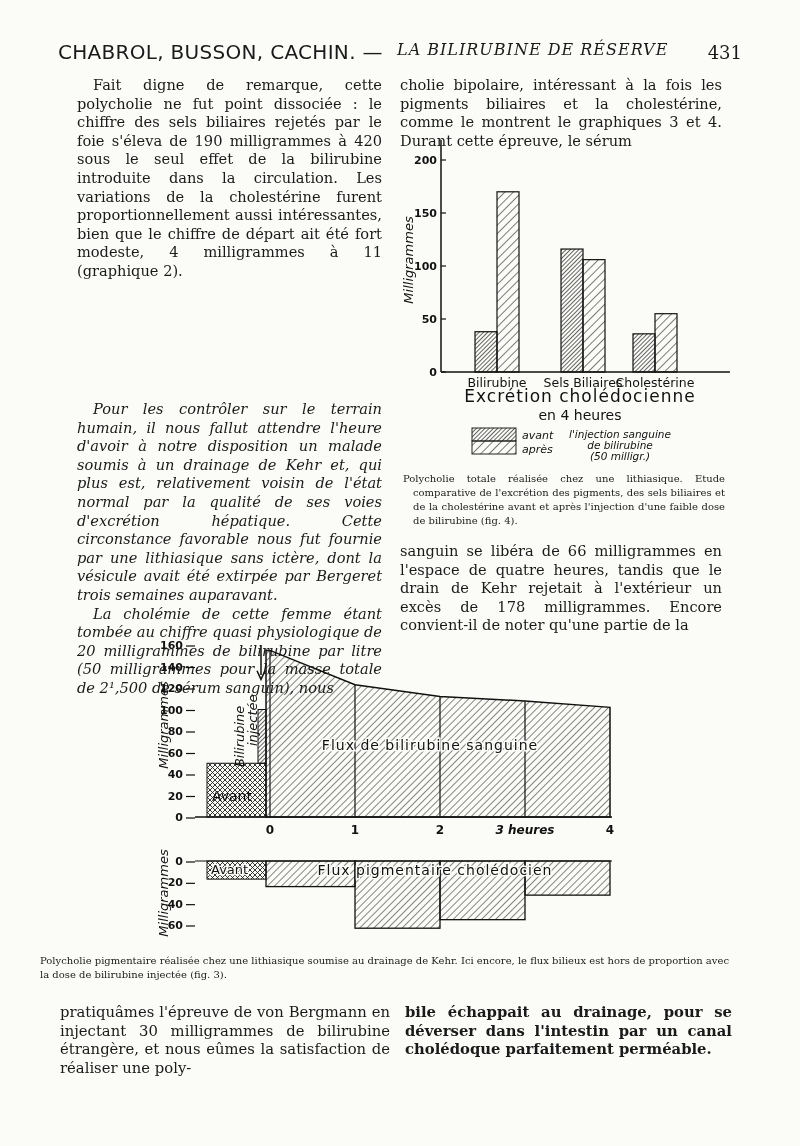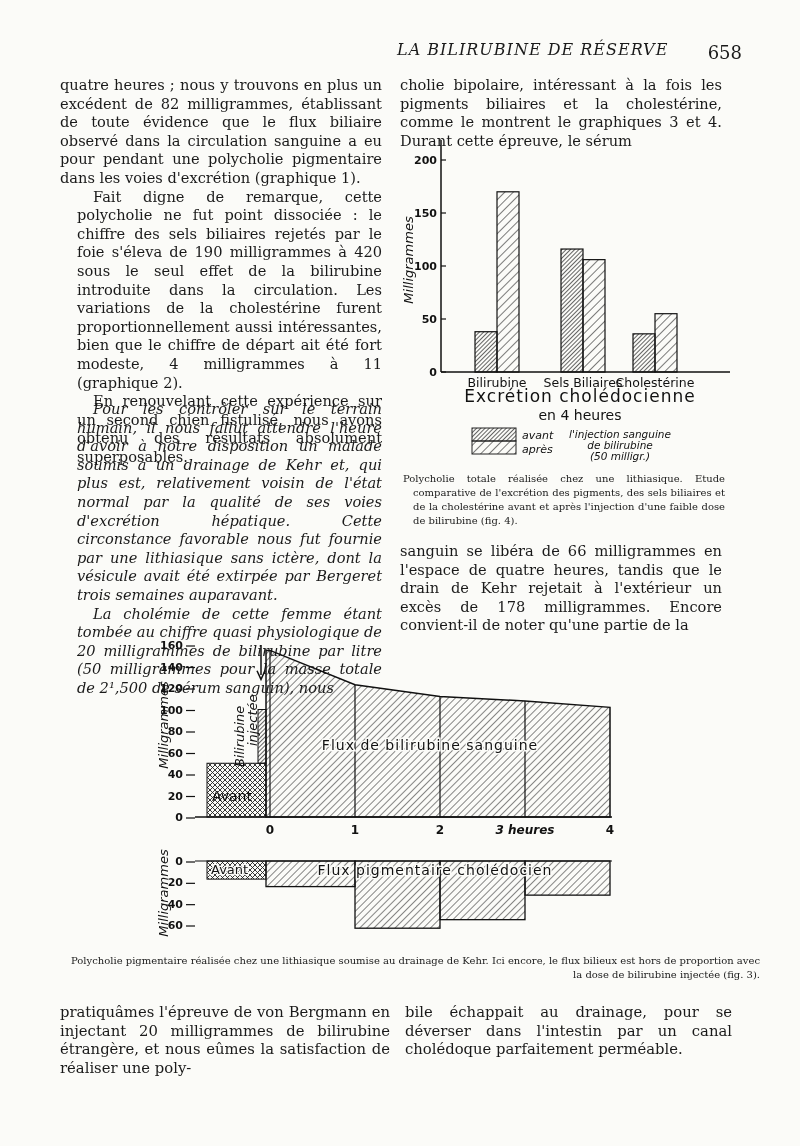--- a/index.html
+++ b/index.html
@@ -12,37 +12,36 @@
   .col { position:absolute; font-size:14.6px; line-height:18.6px; text-align:justify; }
   .col p { margin:0; }
   .col p.ind { text-indent:16px;margin-left:17px; }
   .col p.last { text-align-last:left; }
   .left1 { left:60px; top:76px; width:322px; }
   .left2 { left:60px; top:400px; width:322px;font-style:italic; }
   .right1 { left:400px; top:76px; width:322px; }
   .right2 { left:400px; top:542px; width:322px; }
   .caption { position:absolute; font-size:10px; line-height:14px; text-align:justify; }
   .cap1 { left:403px; top:472px; width:322px; text-indent:-10px; padding-left:10px; box-sizing:border-box; }
-  .cap2 { left:60px; top:954px; width:700px; text-align:right; }
+  .cap2 { left:40px; top:954px; width:700px; text-align:left; }
   .bottom-l { left:60px; top:1003px; width:330px; font-size:14.8px; line-height:18.6px; }
   .bottom-r { left:405px; top:1003px; width:327px; font-size:14.8px; line-height:18.6px; }
   svg text { font-family:"DejaVu Sans", sans-serif; }
 </style>
 </head>
 <body>
 
 <div class="header">
+  <span class="authors">CHABROL, BUSSON, CACHIN. —</span>
   <span class="title">LA BILIRUBINE DE RÉSERVE</span>
-  <span class="pageno">658</span>
+  <span class="pageno">431</span>
 </div>
 
 <div class="col left1">
-  <p>quatre heures ; nous y trouvons en plus un excédent de 82 milligrammes, établissant de toute évidence que le flux biliaire observé dans la circulation sanguine a eu pour pendant une polycholie pigmentaire dans les voies d'excrétion (graphique 1).</p>
   <p class="ind">Fait digne de remarque, cette polycholie ne fut point dissociée : le chiffre des sels biliaires rejetés par le foie s'éleva de 190 milligrammes à 420 sous le seul effet de la bilirubine introduite dans la circulation. Les variations de la cholestérine furent proportionnellement aussi intéressantes, bien que le chiffre de départ ait été fort modeste, 4 milligrammes à 11 (graphique 2).</p>
-  <p class="ind last">En renouvelant cette expérience sur un second chien fistulisé, nous avons obtenu des résultats absolument superposables.</p>
 </div>
 
 <div class="col left2">
   <p class="ind">Pour les contrôler sur le terrain humain, il nous fallut attendre l'heure d'avoir à notre disposition un malade soumis à un drainage de Kehr et, qui plus est, relativement voisin de l'état normal par la qualité de ses voies d'excrétion hépatique. Cette circonstance favorable nous fut fournie par une lithiasique sans ictère, dont la vésicule avait été extirpée par Bergeret trois semaines auparavant.</p>
   <p class="ind">La cholémie de cette femme étant tombée au chiffre quasi physiologique de 20 milligrammes de bilirubine par litre (50 milligrammes pour la masse totale de 2¹,500 de sérum sanguin), nous</p>
 </div>
 
 <div class="col right1">
   <p>cholie bipolaire, intéressant à la fois les pigments biliaires et la cholestérine, comme le montrent le graphiques 3 et 4. Durant cette épreuve, le sérum</p>
 </div>
@@ -166,14 +165,14 @@
       <rect x="116" y="226" width="89" height="25.599999999999994" fill="url(#hatchMid)" stroke="#111" stroke-width="1.3"></rect>
       <rect x="205" y="226" width="85" height="67.19999999999999" fill="url(#hatchMid)" stroke="#111" stroke-width="1.3"></rect>
       <rect x="290" y="226" width="85" height="58.666666666666686" fill="url(#hatchMid)" stroke="#111" stroke-width="1.3"></rect>
       <rect x="375" y="226" width="85" height="34.133333333333326" fill="url(#hatchMid)" stroke="#111" stroke-width="1.3"></rect>
       <text x="285" y="240" text-anchor="middle" font-size="14" fill="#111" letter-spacing="1" stroke="#fbfbf8" stroke-width="3" paint-order="stroke">Flux pigmentaire cholédocien</text>
     </g>
 </svg>
 
 <div class="caption cap2">Polycholie pigmentaire réalisée chez une lithiasique soumise au drainage de Kehr. Ici encore, le flux bilieux est hors de proportion avec la dose de bilirubine injectée (fig. 3).</div>
 
-<div class="caption bottom-l" style="text-align:justify;">pratiquâmes l'épreuve de von Bergmann en injectant 20 milligrammes de bilirubine étrangère, et nous eûmes la satisfaction de réaliser une poly-</div>
-<div class="caption bottom-r" style="text-align:justify;text-align-last:left;">bile échappait au drainage, pour se déverser dans l'intestin par un canal cholédoque parfaitement perméable.</div>
+<div class="caption bottom-l" style="text-align:justify;">pratiquâmes l'épreuve de von Bergmann en injectant 30 milligrammes de bilirubine étrangère, et nous eûmes la satisfaction de réaliser une poly-</div>
+<div class="caption bottom-r" style="text-align:justify;text-align-last:left;font-weight:bold;">bile échappait au drainage, pour se déverser dans l'intestin par un canal cholédoque parfaitement perméable.</div>
 
 </body></html>

